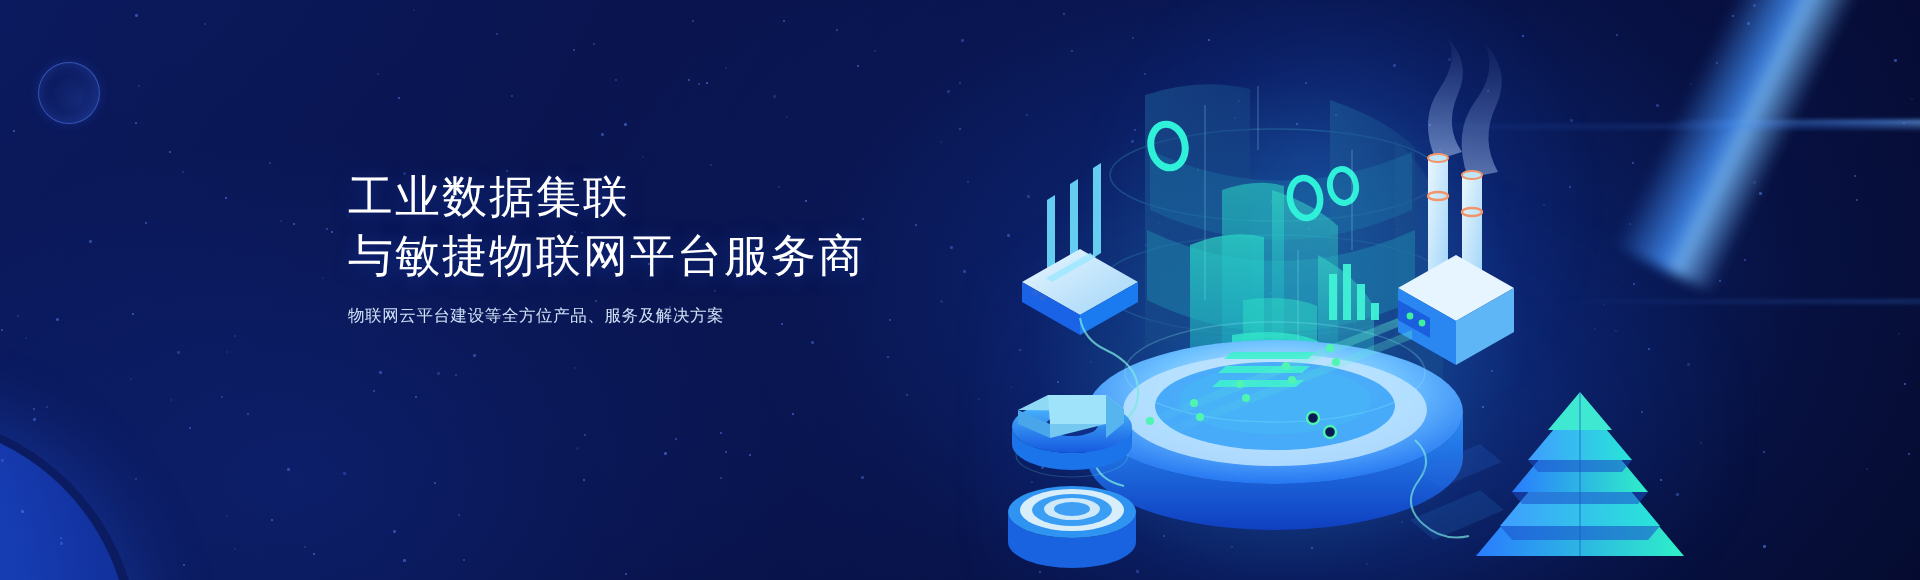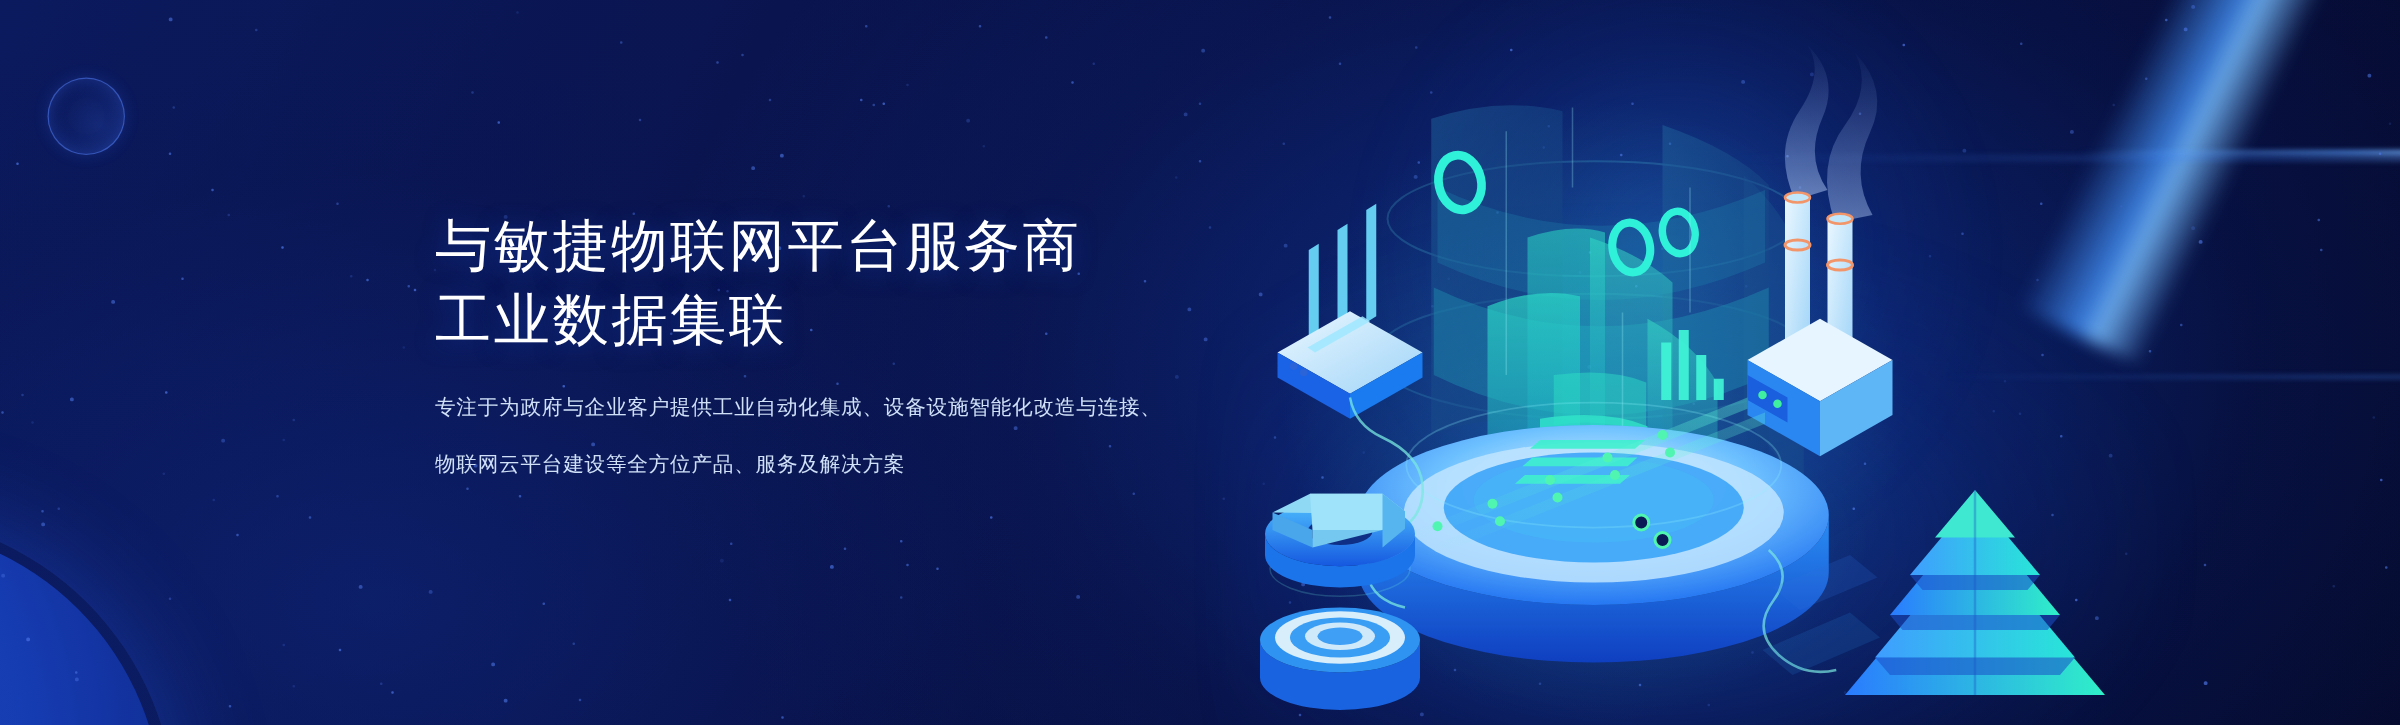--- a/index.html
+++ b/index.html
@@ -548,19 +548,18 @@
       <path d="M1580 392 l0 164" stroke="#1a4fc8" stroke-opacity="0.35" stroke-width="2" fill="none"></path>
     </g>
 
     <g opacity="0.55">
       <path d="M1418 470 l62 -26 l22 18 l-62 26 Z" fill="#2f6fe0" opacity="0.35"></path>
       <path d="M1410 520 l70 -30 l24 20 l-70 30 Z" fill="#2f8fe8" opacity="0.28"></path>
     </g>
   </svg>
 
   <div class="copy">
+    <div class="headline">工业数据集联</div>
     <div class="headline">与敏捷物联网平台服务商</div>
-    <div class="headline">工业数据集联</div>
-    <div class="subline">专注于为政府与企业客户提供工业自动化集成、设备设施智能化改造与连接、</div>
     <div class="subline" style="margin-top:15px">物联网云平台建设等全方位产品、服务及解决方案</div>
   </div>
 
 </div>
 
 </body></html>

